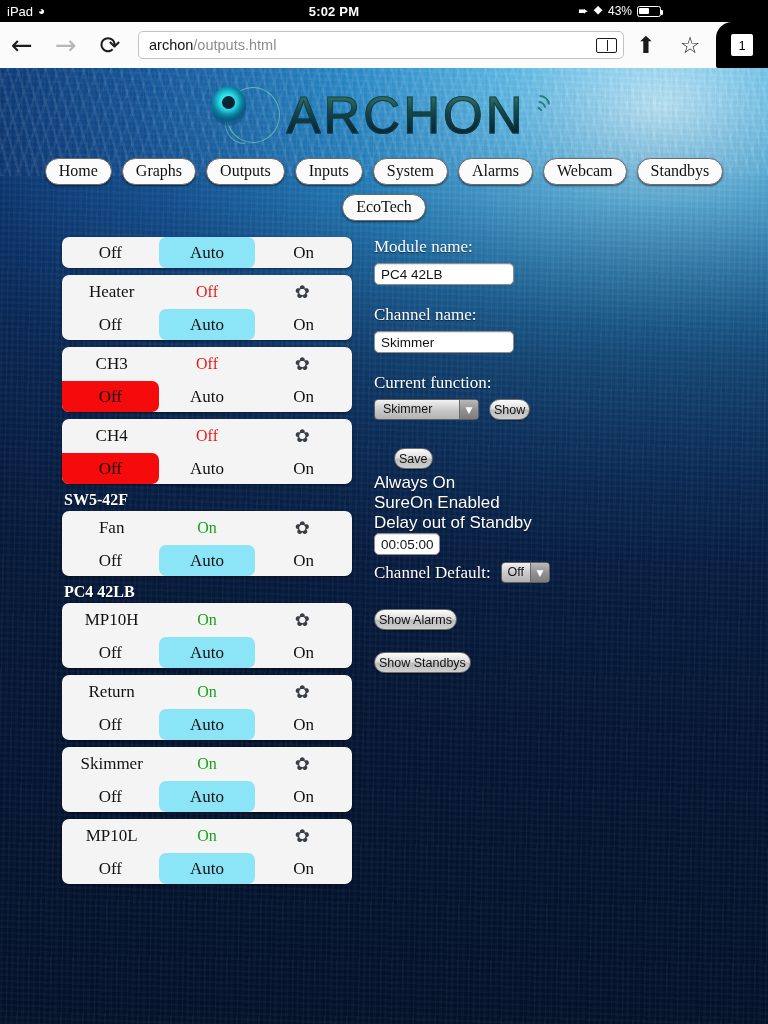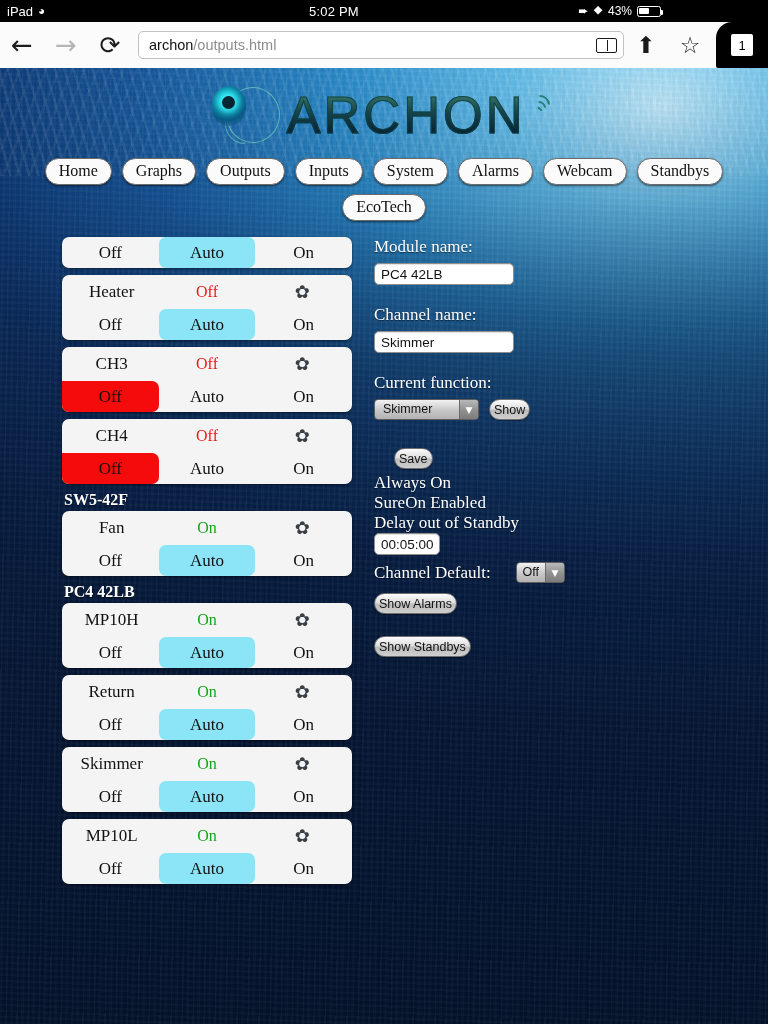--- a/index.html
+++ b/index.html
@@ -14,21 +14,21 @@
   .status-bar {
     height: 22px; width: 668px;
     background: #000; color: #fff;
     display: flex; align-items: center;
     font-family: "Liberation Sans", sans-serif;
     font-size: 13px; position: relative;
   }
   .sb-left { display: flex; align-items: center; gap: 5px; padding-left: 7px; }
   .sb-center {
     position: absolute; left: 0; right: 0; text-align: center;
-    font-size: 13px; font-weight: normal; letter-spacing: .2px;
+    font-size: 13px; font-weight: bold; letter-spacing: .2px;
   }
   .sb-right {
     margin-left: auto; display: flex; align-items: center;
     gap: 5px; padding-right: 7px; font-size: 12px;
   }
   .wifi-glyph { font-size: 12px; line-height: 1; }
   .batt-shell {
     width: 24px; height: 11px; border: 1.3px solid #fff;
     border-radius: 2.5px; position: relative; display: inline-block;
   }
@@ -252,24 +252,24 @@
   .gbtn {
     display: inline-flex; align-items: center; justify-content: center;
     height: 21px; padding: 0 4px; border-radius: 11px;
     border: 1px solid #6f6f6f;
     background: linear-gradient(to bottom, #fcfcfc 0%, #dcdcdc 48%, #bcbcbc 52%, #cfcfcf 100%);
     font-family: "Liberation Sans", sans-serif; font-size: 12.5px; color: #111;
     box-shadow: 0 1px 1px rgba(0,0,0,.35);
   }
   .save-wrap { margin-left: 20px; margin-bottom: 4px; }
   .opt-line {
-    color: #fff; font-family: Liberation Serif, serif;
+    color: #fff; font-family: Liberation Sans, sans-serif;
     font-size: 17px; line-height: 20px; text-shadow: 0 1px 1px rgba(0,0,0,.55);
   }
-  .defrow { display: flex; align-items: center; gap: 25px; margin-bottom: 10px; }
+  .defrow { display: flex; align-items: center; gap: 10px; margin-bottom: 26px; }
   .defrow .f-label { margin-bottom: 0; }
   .action-btn-wrap { margin-bottom: 22px; }
 </style>
 </head>
 <body>
 
 <div class="status-bar">
   <div class="sb-left">
     <span>iPad</span>
     <span class="wifi-glyph">◕</span>

